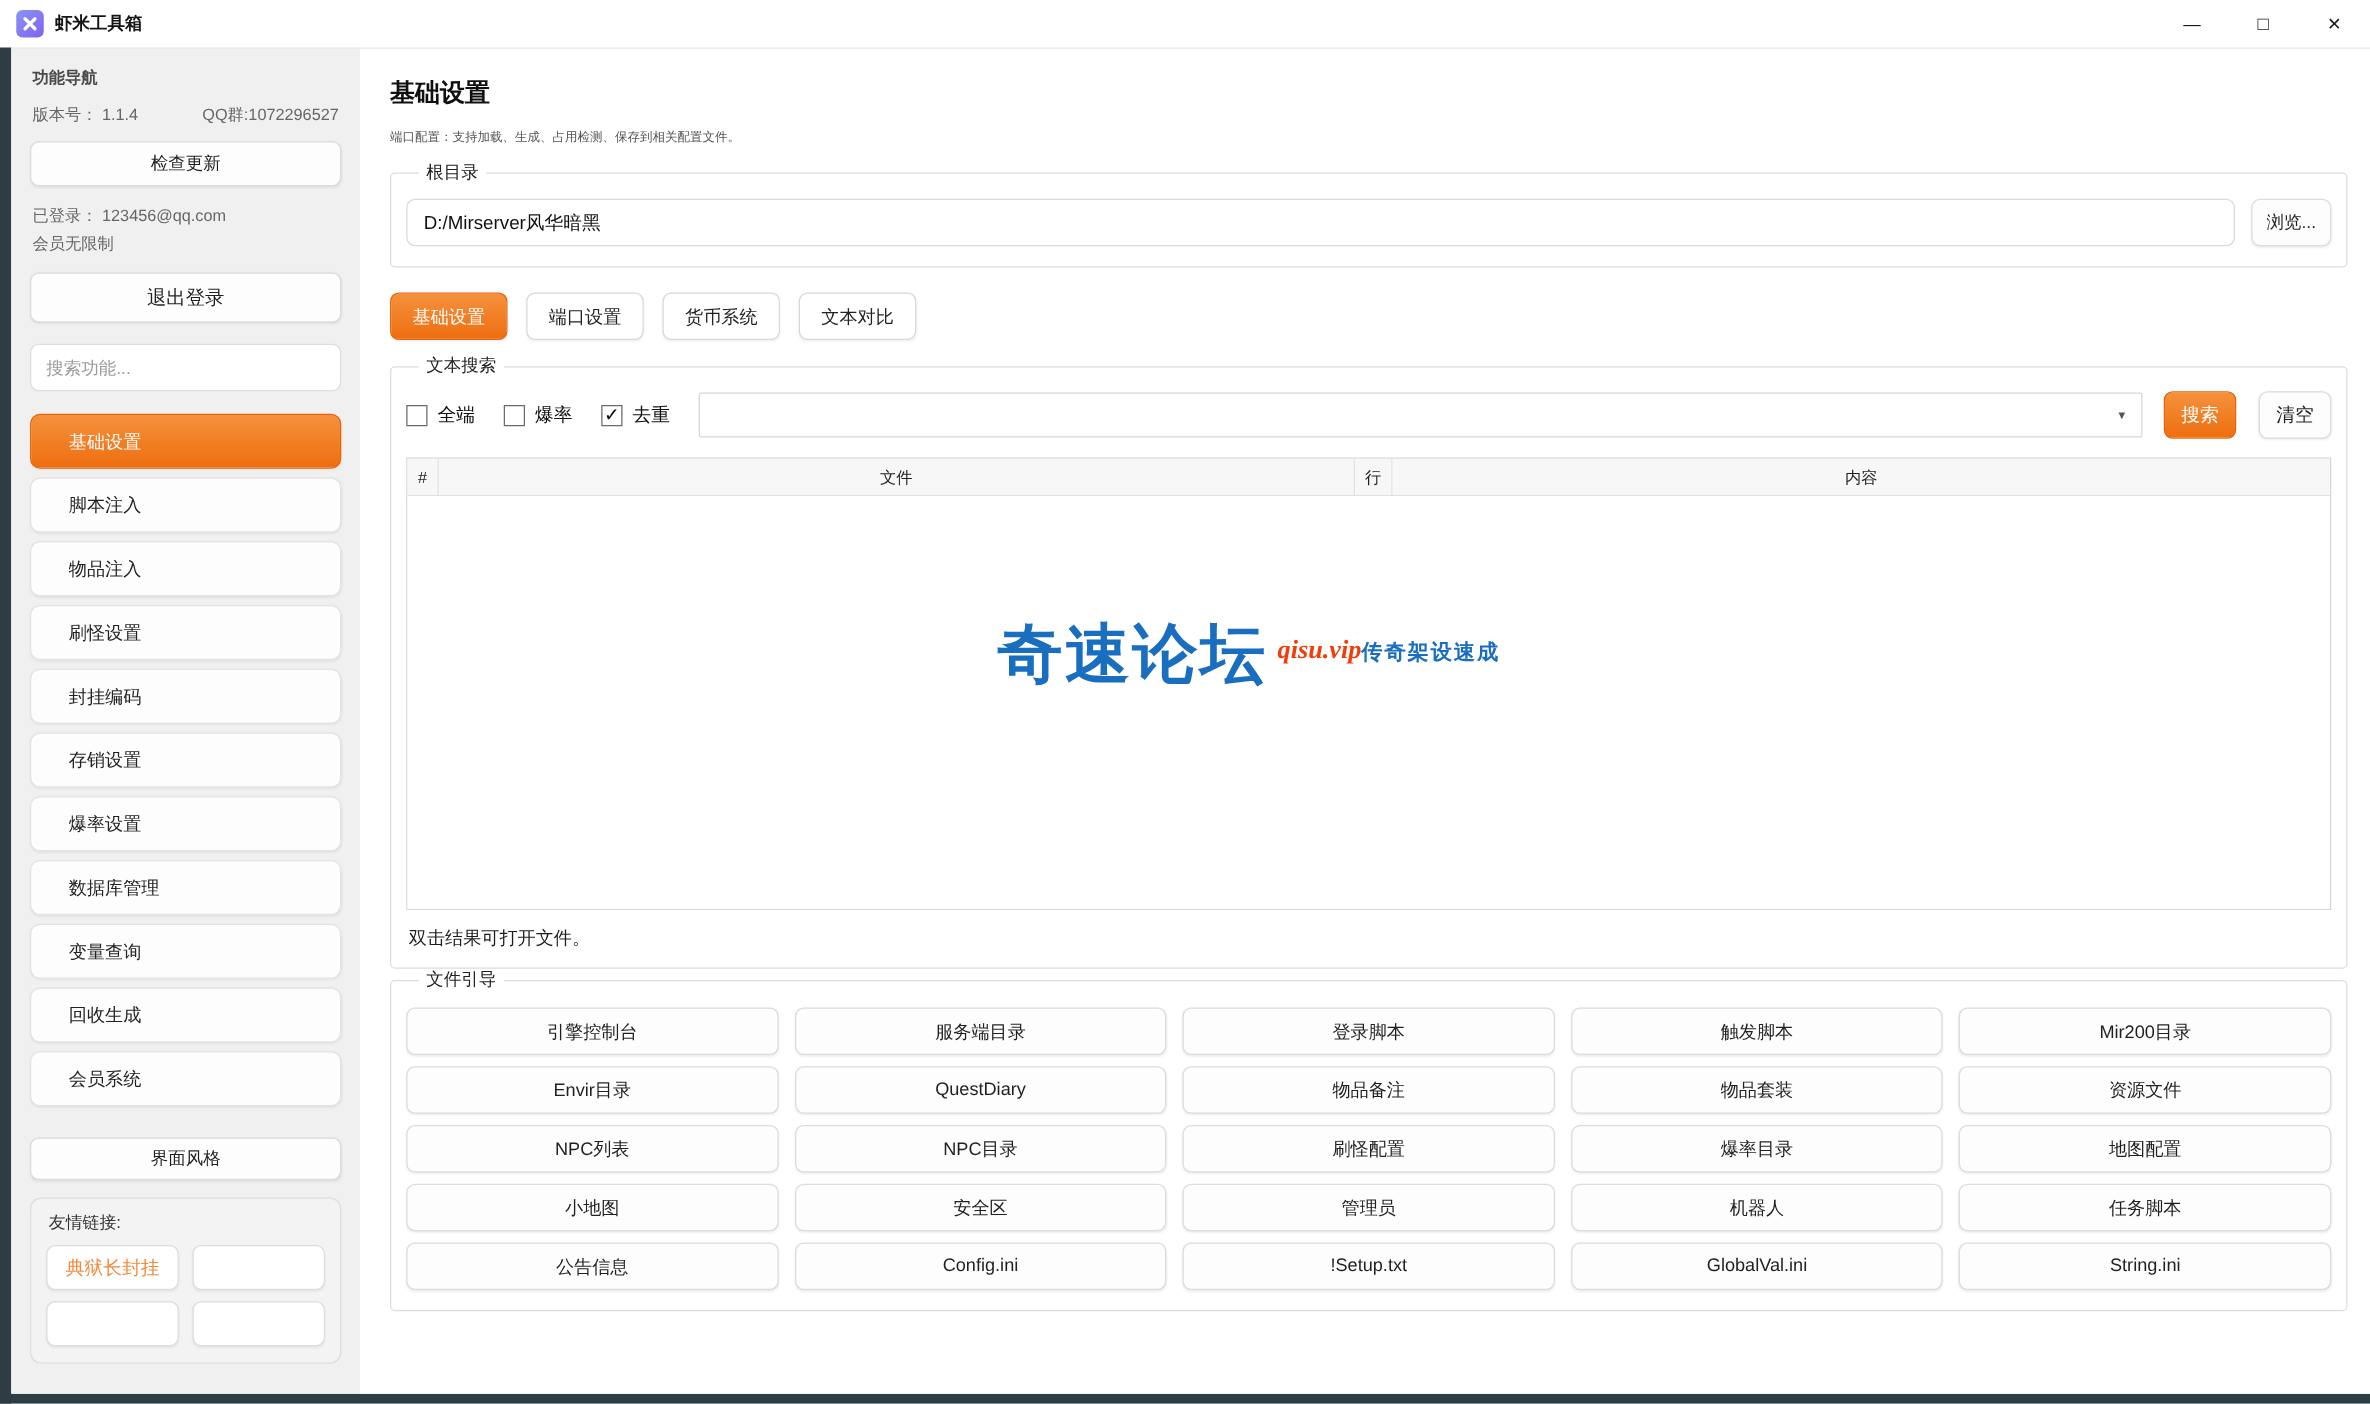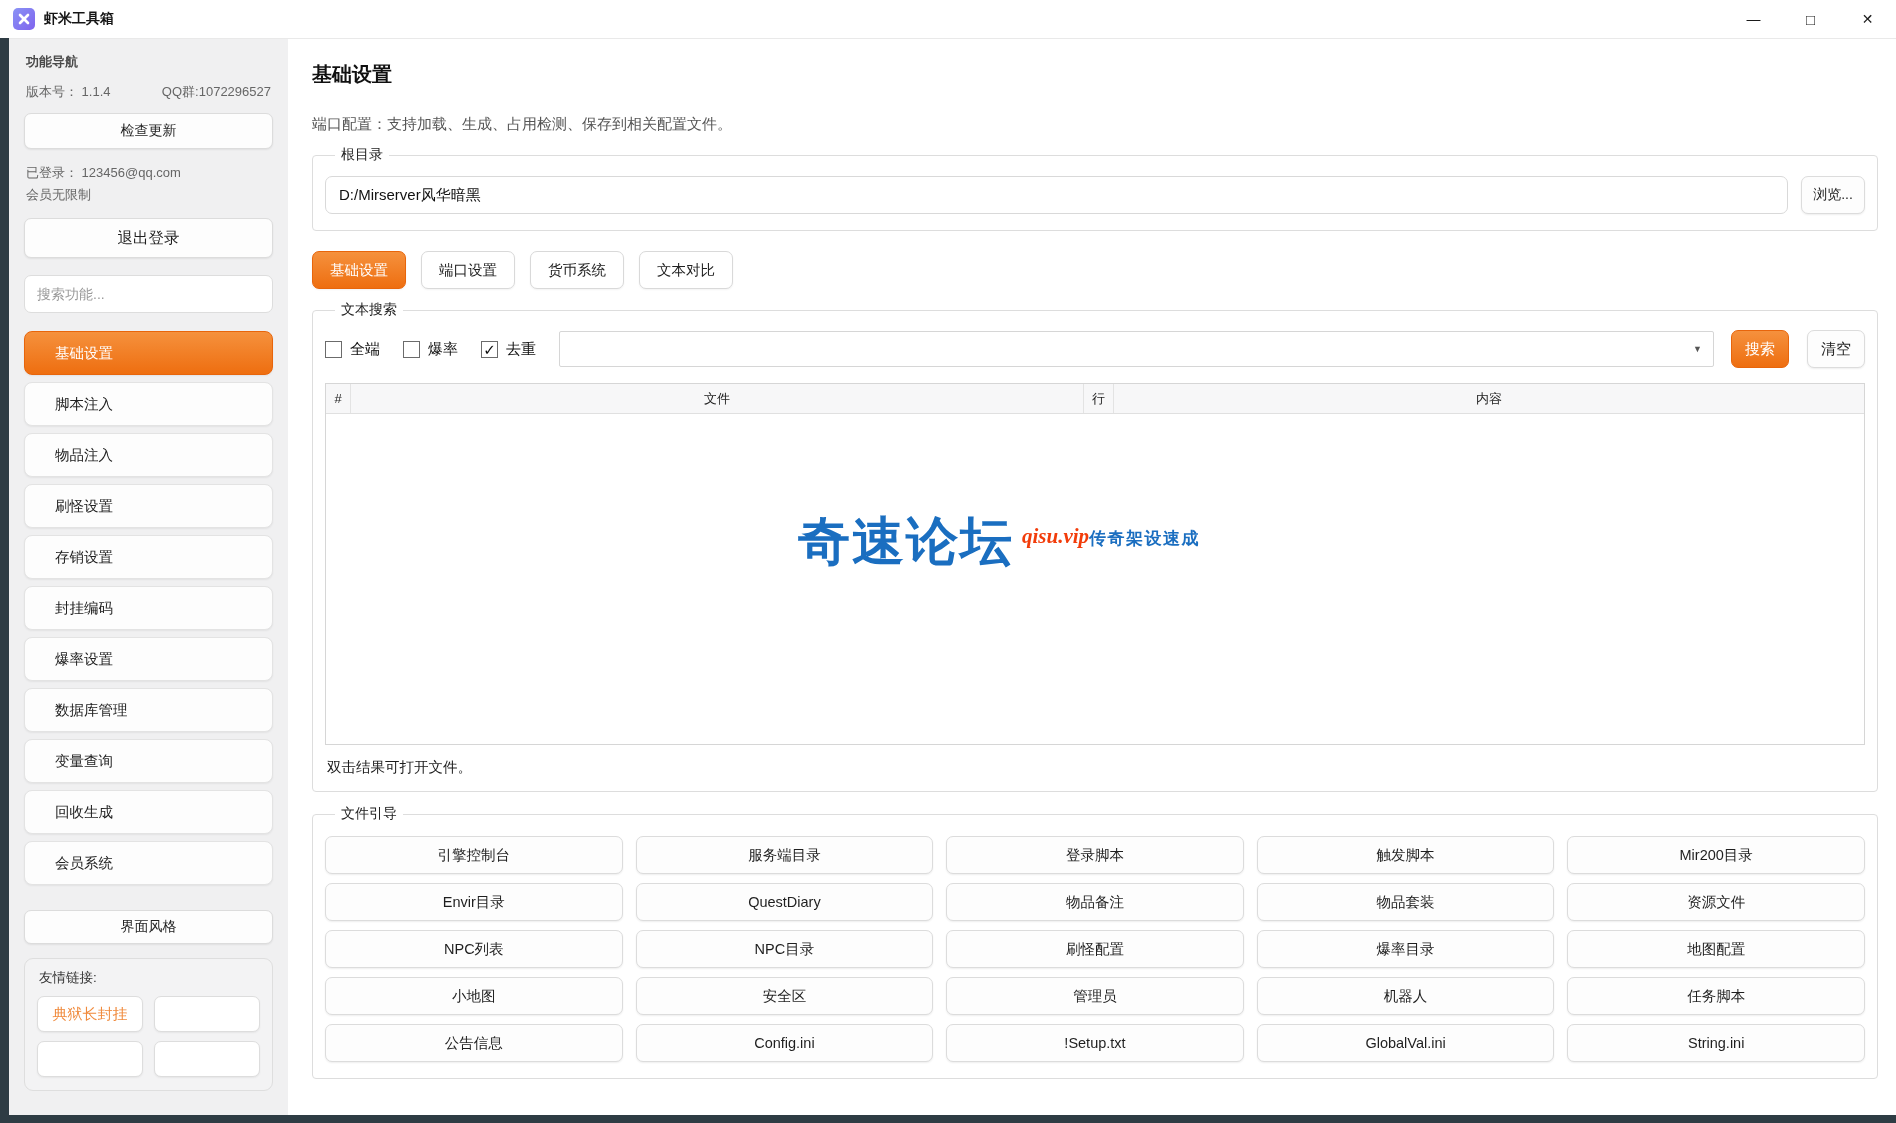--- a/index.html
+++ b/index.html
@@ -47,21 +47,21 @@
   .links-panel { margin-top:14px; border:1px solid #dedede; border-radius:9px; padding:10px 12px 13px; background:#f3f3f4; }
   .links-label { font-size:13.5px; color:#333; margin:0 0 9px 2px; }
   .links-grid { display:grid; grid-template-columns:1fr 1fr; gap:9px 11px; }
   .link-box { height:36px; background:#fff; border:1px solid #ddd; border-radius:7px;
     display:flex; align-items:center; justify-content:center; font-size:15px; color:#f08a3c;
     box-shadow:0 1px 2px rgba(0,0,0,.06); }
 
   
   .main { flex:1; min-width:0; background:#fff; border-top:1px solid #e9e9e9; padding:16px 18px 0 24px; position:relative; }
   .page-title { font-size:20px; font-weight:700; color:#101010; margin:6px 0 0; }
-  .page-subtitle { font-size:15px; color:#555; margin-top:27px; }
+  .page-subtitle { font-size:10px; color:#555; margin-top:15px; }
   fieldset { border:1px solid #ddd; border-radius:4px; margin:0; }
   legend { font-size:14px; color:#222; padding:0 6px; margin-left:10px; }
   .fs-root { margin-top:12px; padding:4px 12px 16px; }
   .rootdir-row { display:flex; align-items:center; margin-top:8px; }
   .rootdir-input { flex:1; height:38px; border:1px solid #d9d9d9; border-radius:7px; background:#fff;
     padding:0 13px; font-size:15px; color:#111; font-family:inherit; outline:none; }
   .browse-btn { width:64px; height:38px; margin-left:13px; font-size:14px; }
   .config-line { font-size:14.5px; color:#1c1c1c; margin:15px 0 2px 2px; }
 
   .tabs { display:flex; gap:15px; margin-top:20px; }
@@ -96,21 +96,21 @@
   .tbody { height:330px; position:relative; background:#fff; }
 
   .watermark { position:absolute; left:472px; top:100px; display:flex; align-items:flex-start; }
   .wm-main { font-size:52px; font-weight:900; color:#1a6ec0; letter-spacing:2px; line-height:1.05; }
   .wm-side { margin-left:8px; padding-top:10px; display:flex; flex-direction:row;font-family:Liberation Serif, serif; }
   .wm-domain { font-size:21px; font-weight:900; font-style:italic; color:#f23c0a; line-height:1.15; }
   .wm-tag { font-size:17px; font-weight:800; color:#1a6ec0; margin-top:3px; letter-spacing:1.5px; }
 
   .hint { font-size:14.5px; color:#1c1c1c; margin:13px 0 14px 2px; }
 
-  .fs-guide { margin-top:13px; padding:4px 12px 16px; }
+  .fs-guide { padding:4px 12px 16px; }
   .guide-grid { display:grid; grid-template-columns:repeat(5,1fr); gap:9px 13px; margin-top:9px; }
   .fg-btn { height:38px; font-size:14.5px; }
 </style>
 </head>
 <body>
 
 <div class="window">
 
   <div class="titlebar">
     <span class="app-icon">
@@ -141,22 +141,22 @@
       <div class="login-line">已登录： 123456@qq.com</div>
       <div class="login-line">会员无限制</div>
       <button class="btn-white logout">退出登录</button>
       <input class="side-search" placeholder="搜索功能..." style="">
 
       <div class="nav-list">
         <div class="nav-item" data-active="true">基础设置</div>
         <div class="nav-item" data-active="false">脚本注入</div>
         <div class="nav-item" data-active="false">物品注入</div>
         <div class="nav-item" data-active="false">刷怪设置</div>
+        <div class="nav-item" data-active="false">封挂编码</div>
         <div class="nav-item" data-active="false">存销设置</div>
-        <div class="nav-item" data-active="false">封挂编码</div>
         <div class="nav-item" data-active="false">爆率设置</div>
         <div class="nav-item" data-active="false">数据库管理</div>
         <div class="nav-item" data-active="false">变量查询</div>
         <div class="nav-item" data-active="false">回收生成</div>
         <div class="nav-item" data-active="false">会员系统</div>
       </div>
 
       <button class="btn-white ui-style-btn">界面风格</button>
       <div class="links-panel">
         <div class="links-label">友情链接:</div>

